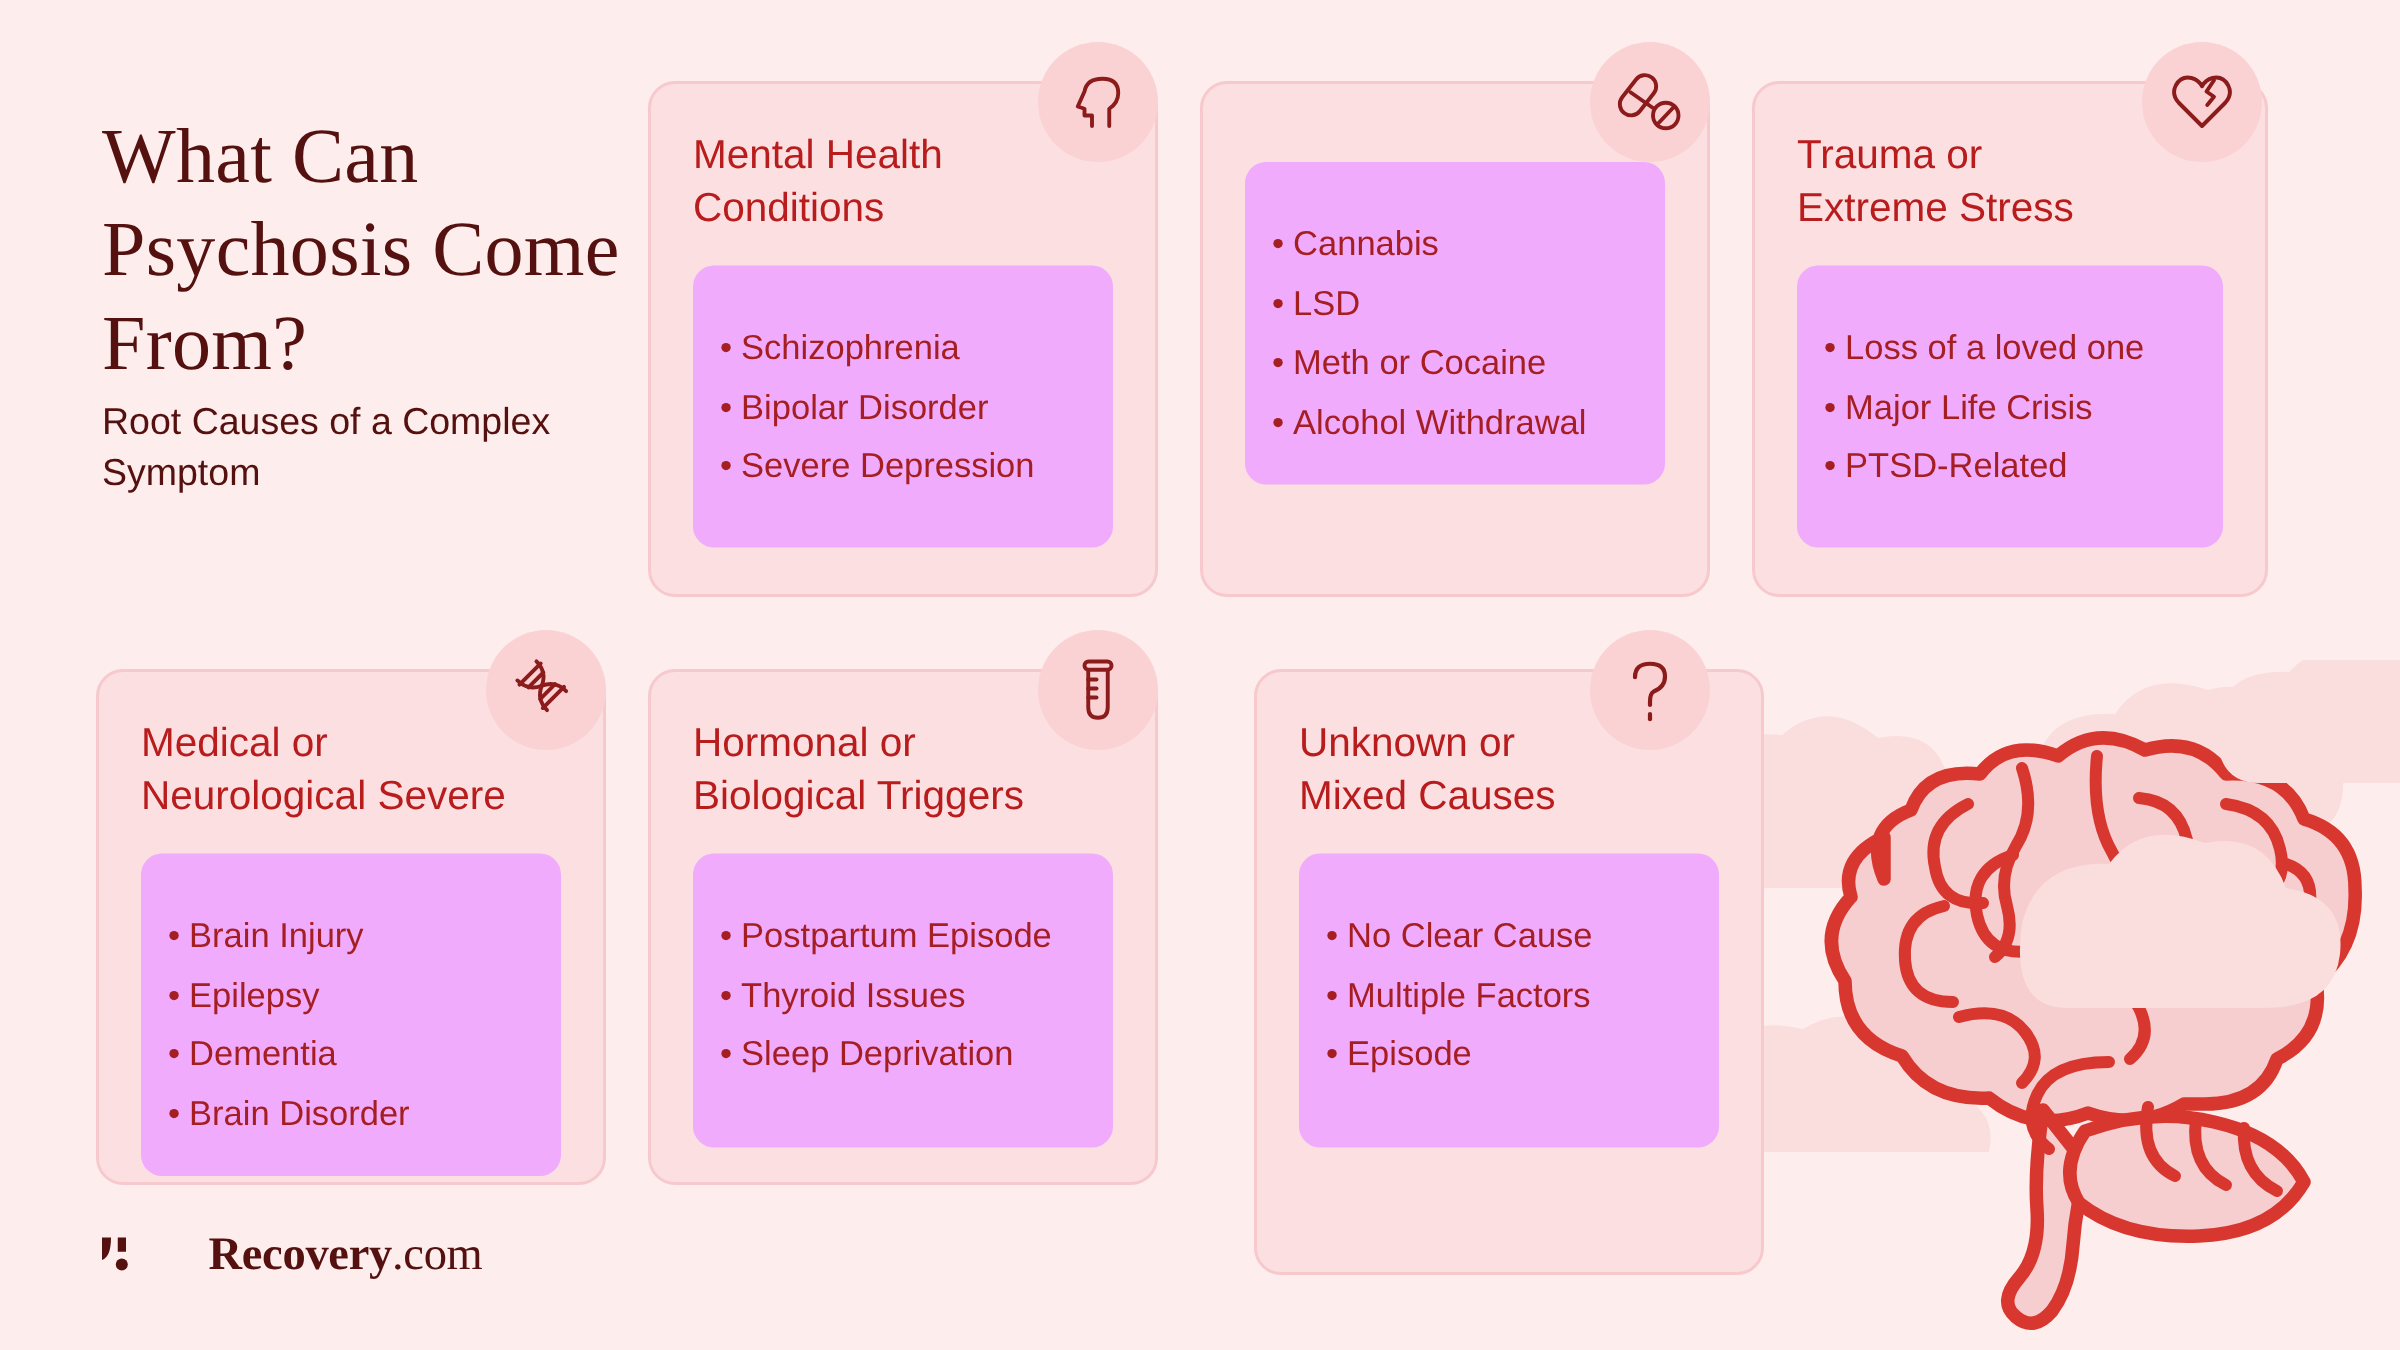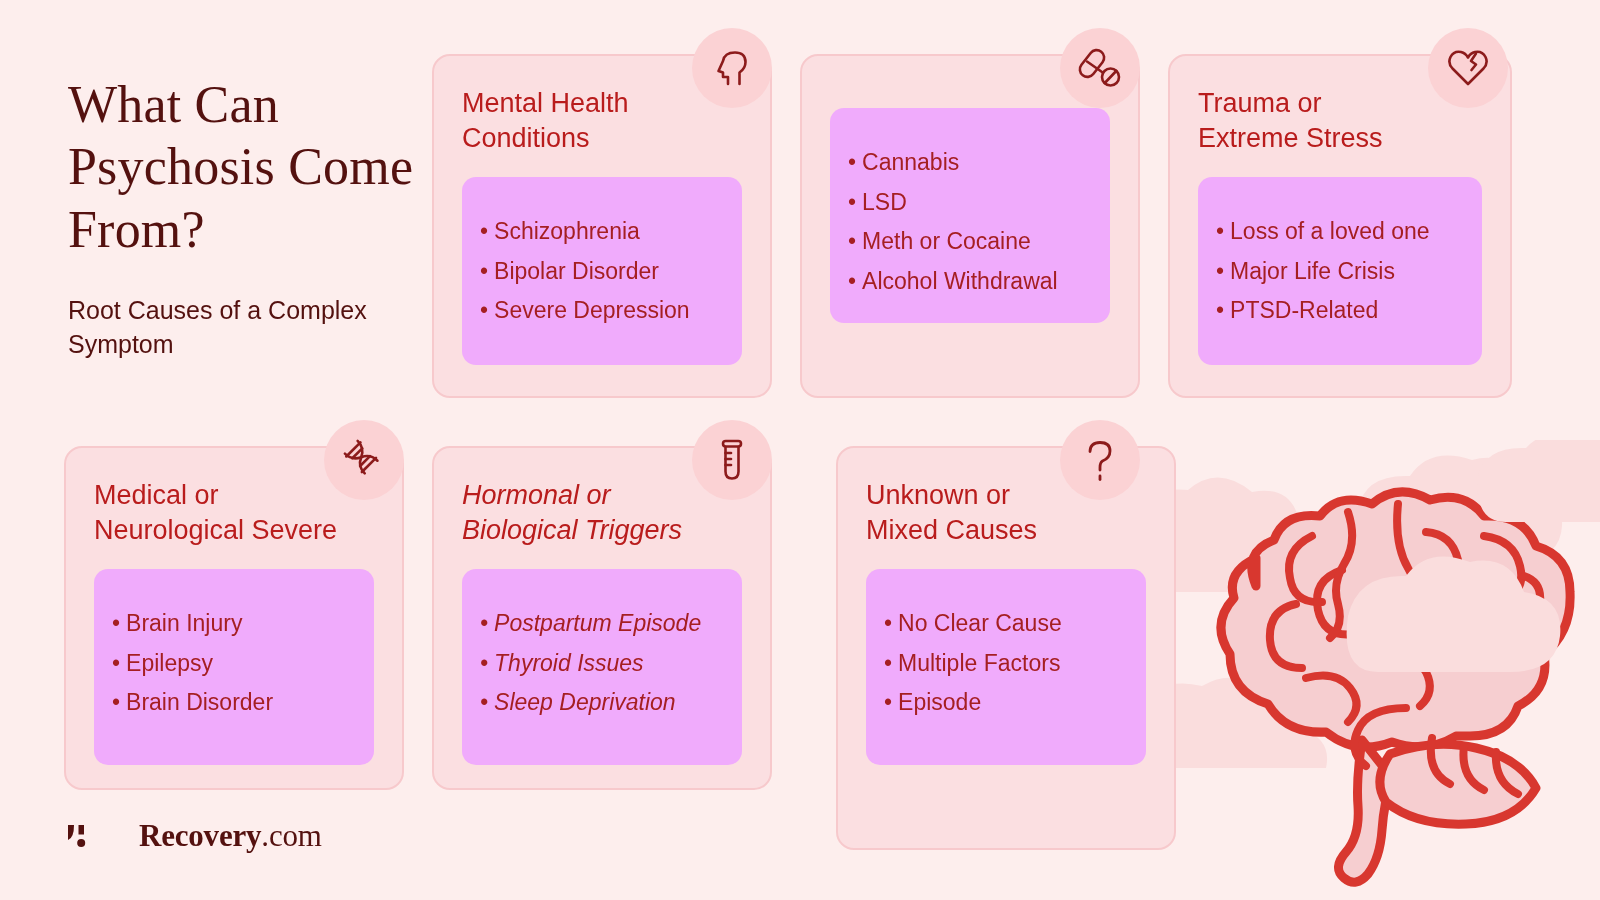--- a/index.html
+++ b/index.html
@@ -26,21 +26,21 @@
   }
   .headline h1{
     font-family:"Liberation Serif", serif;
     font-weight:400;
     font-size:52px;
     line-height:1.20;
     color:#54110f;
     letter-spacing:.2px;
   }
   .headline .sub{
-    margin-top:33px;
+    margin-top:4px;
     font-family:"Liberation Sans", sans-serif;
     font-size:25px;
     line-height:1.34;
     color:#54110f;
   }
 
   
   .grid{ position:absolute; left:0; top:0; width:1600px; height:900px; }
 
   .card{
@@ -82,21 +82,21 @@
     display:flex; align-items:center; justify-content:center;
   }
   .badge svg{ display:block; }
 
   
   #card-mental  { left:432px;  top:54px;  width:340px; height:344px; }
   #card-subst   { left:800px;  top:54px;  width:340px; height:344px; }
   #card-trauma  { left:1168px; top:54px;  width:344px; height:344px; }
   
   #card-medical { left:64px;   top:446px; width:340px; height:344px; }
-  #card-hormonal{ left:432px;  top:446px; width:340px; height:344px;font-style:italic; }
+  #card-hormonal{ left:432px;  top:446px; width:340px; height:344px; }
   #card-unknown { left:836px;  top:446px; width:340px; height:404px; }
 
   #badge-mental  { left:692px;  top:28px; }
   #badge-subst   { left:1060px; top:28px; }
   #badge-trauma  { left:1428px; top:28px; }
   #badge-medical { left:324px;  top:420px; }
   #badge-hormonal{ left:692px;  top:420px; }
   #badge-unknown { left:1060px; top:420px; }
 
   
@@ -256,20 +256,21 @@
     </svg>
   </div>
 
   <div class="card" id="card-medical">
     <h2>Medical or
 Neurological Severe</h2>
     <div class="panel">
       <ul>
         <li><span class="dot">•</span><span>Brain Injury</span></li>
         <li><span class="dot">•</span><span>Epilepsy</span></li>
+        <li><span class="dot">•</span><span>Dementia</span></li>
         <li><span class="dot">•</span><span>Brain Disorder</span></li>
       </ul>
     </div>
   </div>
   <div class="badge" id="badge-medical">
     <svg width="44" height="44" viewBox="0 0 44 44" fill="none" stroke="#8c1b1b" stroke-width="2.6" stroke-linecap="round" stroke-linejoin="round">
       <g transform="rotate(-45 22 22)">
         <path d="M13 4 Q13 14 22 18 Q31 22 31 32"></path>
         <path d="M31 4 Q31 14 22 18 Q13 22 13 32"></path>
         <line x1="12" y1="7" x2="32" y2="7"></line>

